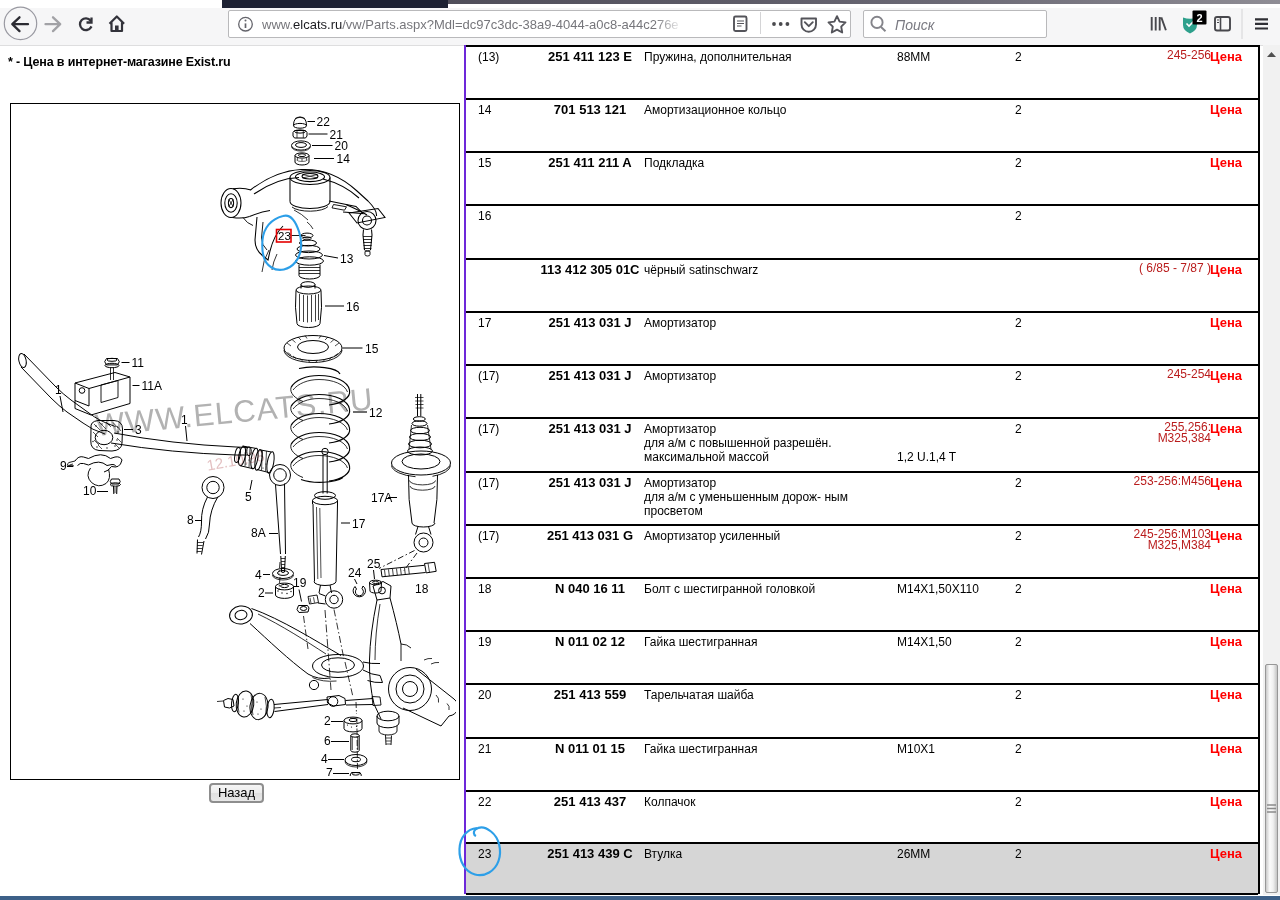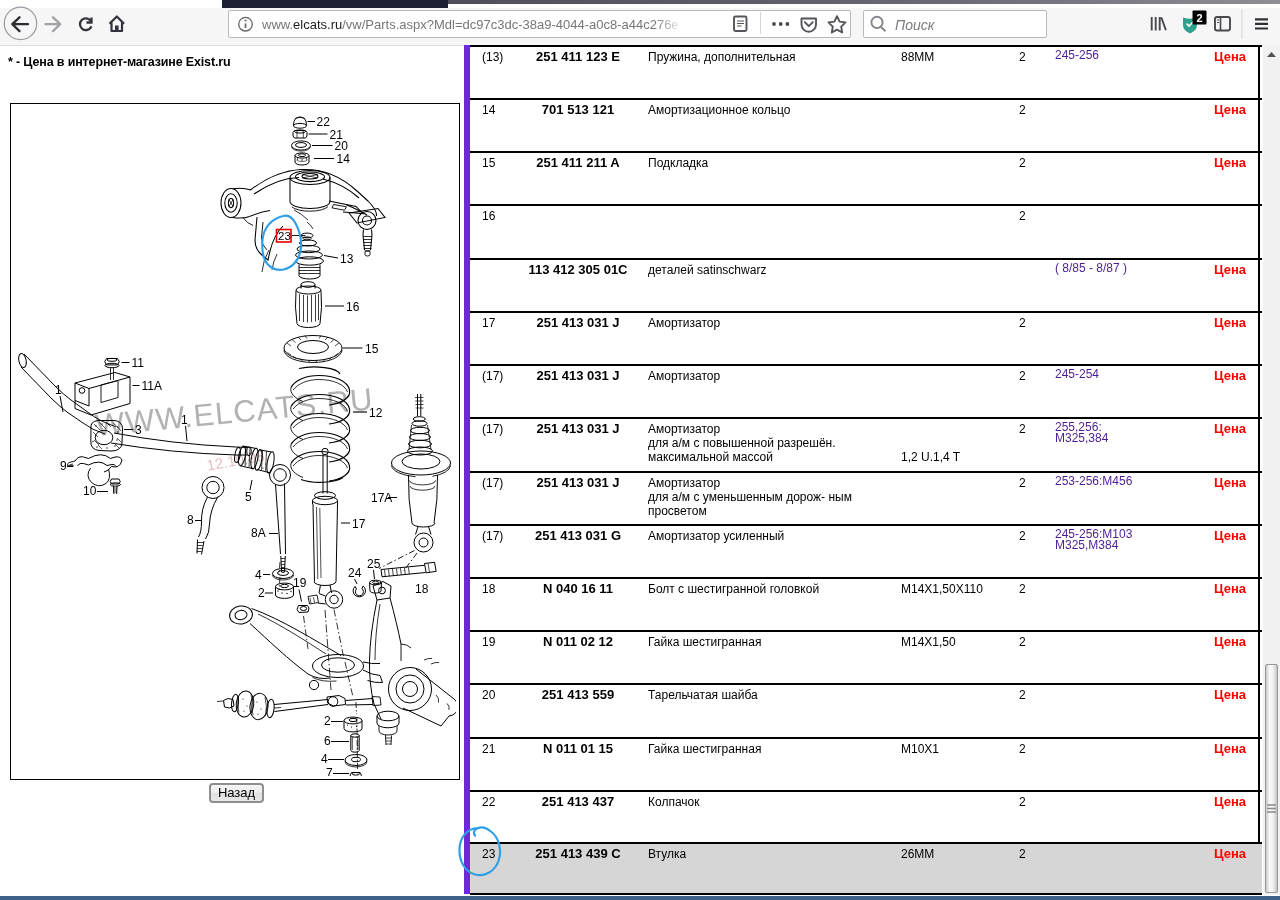--- a/index.html
+++ b/index.html
@@ -18,28 +18,28 @@
 #urlfade{position:absolute;left:655px;top:12px;width:47px;height:24px;background:linear-gradient(90deg,rgba(255,255,255,0),#fff 60%,#fff);}
 #searchbox{position:absolute;left:863px;top:10px;width:184px;height:28px;background:#fff;border:1px solid #b9b9bb;border-radius:2px;box-sizing:border-box;}
 #searchtext{position:absolute;left:895px;top:17px;font-size:14px;font-style:italic;color:#7a7a82;}
 
 #leftline1{position:absolute;left:8px;top:55px;font-size:12.5px;letter-spacing:-0.15px;font-weight:bold;color:#000;}
 #leftline2{position:absolute;left:8px;top:79px;font-size:12.5px;letter-spacing:-0.15px;font-weight:bold;color:#000;}
 #leftline2 sup{font-size:13px;vertical-align:2px;}
 #frame{position:absolute;left:10px;top:103px;width:450px;height:677px;border:1.5px solid #000;box-sizing:border-box;background:#fff;}
 #backbtn{position:absolute;left:209px;top:783px;width:55px;height:20px;border:2px solid #8e8e8e;border-radius:4px;background:linear-gradient(#f5f5f5,#ececec 50%,#e0e0e0 50%,#e8e8e8);box-sizing:border-box;font-size:13px;color:#000;text-align:center;line-height:16px;}
 
-#tbl{position:absolute;left:464px;top:45px;width:796px;height:849px;border-left:6px solid #6d28d9;border-right:2px solid #000;box-sizing:border-box;}
+#tbl{position:absolute;left:464px;top:45px;width:796px;height:849px;border-left:2px solid #6d28d9;border-right:2px solid #000;box-sizing:border-box;}
 .row{position:absolute;left:0px;width:792px;border-top:2px solid #000;}
 .num{position:absolute;left:12px;top:2.5px;font-size:12px;color:#000;}
-.pn{position:absolute;left:28px;top:2px;width:160px;text-align:center;font-size:13px;font-weight:bold;color:#000;}
+.pn{position:absolute;left:28px;top:2px;width:160px;text-align:center;font-size:13px;font-weight:bold;color:#000;padding-left:16px;}
 .desc{position:absolute;left:178px;top:2.5px;font-size:12px;color:#000;line-height:14px;}
 .size{position:absolute;left:431px;top:2.5px;font-size:12px;color:#000;}
 .qty{position:absolute;left:549px;top:2.5px;font-size:12px;color:#000;}
-.mod{position:absolute;left:585px;top:2.5px;width:145px;text-align:left;font-size:12px;color:#4c1d95;line-height:11.5px;}
+.mod{position:absolute;left:600px;top:2.5px;width:145px;text-align:right;font-size:12px;color:#b91c1c;line-height:11.5px;}
 .price{position:absolute;right:16px;top:2px;font-size:13px;font-weight:bold;color:#f00;}
 
 #sbtrack{position:absolute;left:1263px;top:45px;width:17px;height:850px;background:#f1f1f1;}
 #sbthumb{position:absolute;left:1265px;top:664px;width:13px;height:229px;background:linear-gradient(90deg,#c9c9c9,#fbfbfb 35%,#f0f0f0 65%,#c4c4c4);border:1px solid #979797;border-radius:2px;box-sizing:border-box;}
 #bottombar{position:absolute;left:0;top:896px;width:1280px;height:4px;background:#3d6088;}
 </style>
 </head>
 <body>
 <div id="stage">
   <div id="topband">
@@ -550,22 +550,22 @@
         <div class="desc">Подкладка</div>
         <div class="qty">2</div>
         <div class="price">Цена</div>
       </div>
       <div class="row" style="top:159px;height:54px;">
         <div class="num">16</div>
         <div class="qty">2</div>
       </div>
       <div class="row" style="top:213px;height:53px;">
         <div class="pn">113 412 305 01C</div>
-        <div class="desc">деталей satinschwarz</div>
-        <div class="mod">( 8/85 - 8/87 )</div>
+        <div class="desc">чёрный satinschwarz</div>
+        <div class="mod">( 6/85 - 7/87 )</div>
         <div class="price">Цена</div>
       </div>
       <div class="row" style="top:266px;height:53px;">
         <div class="num">17</div>
         <div class="pn">251 413 031 J</div>
         <div class="desc">Амортизатор</div>
         <div class="qty">2</div>
         <div class="price">Цена</div>
       </div>
       <div class="row" style="top:319px;height:53px;">

